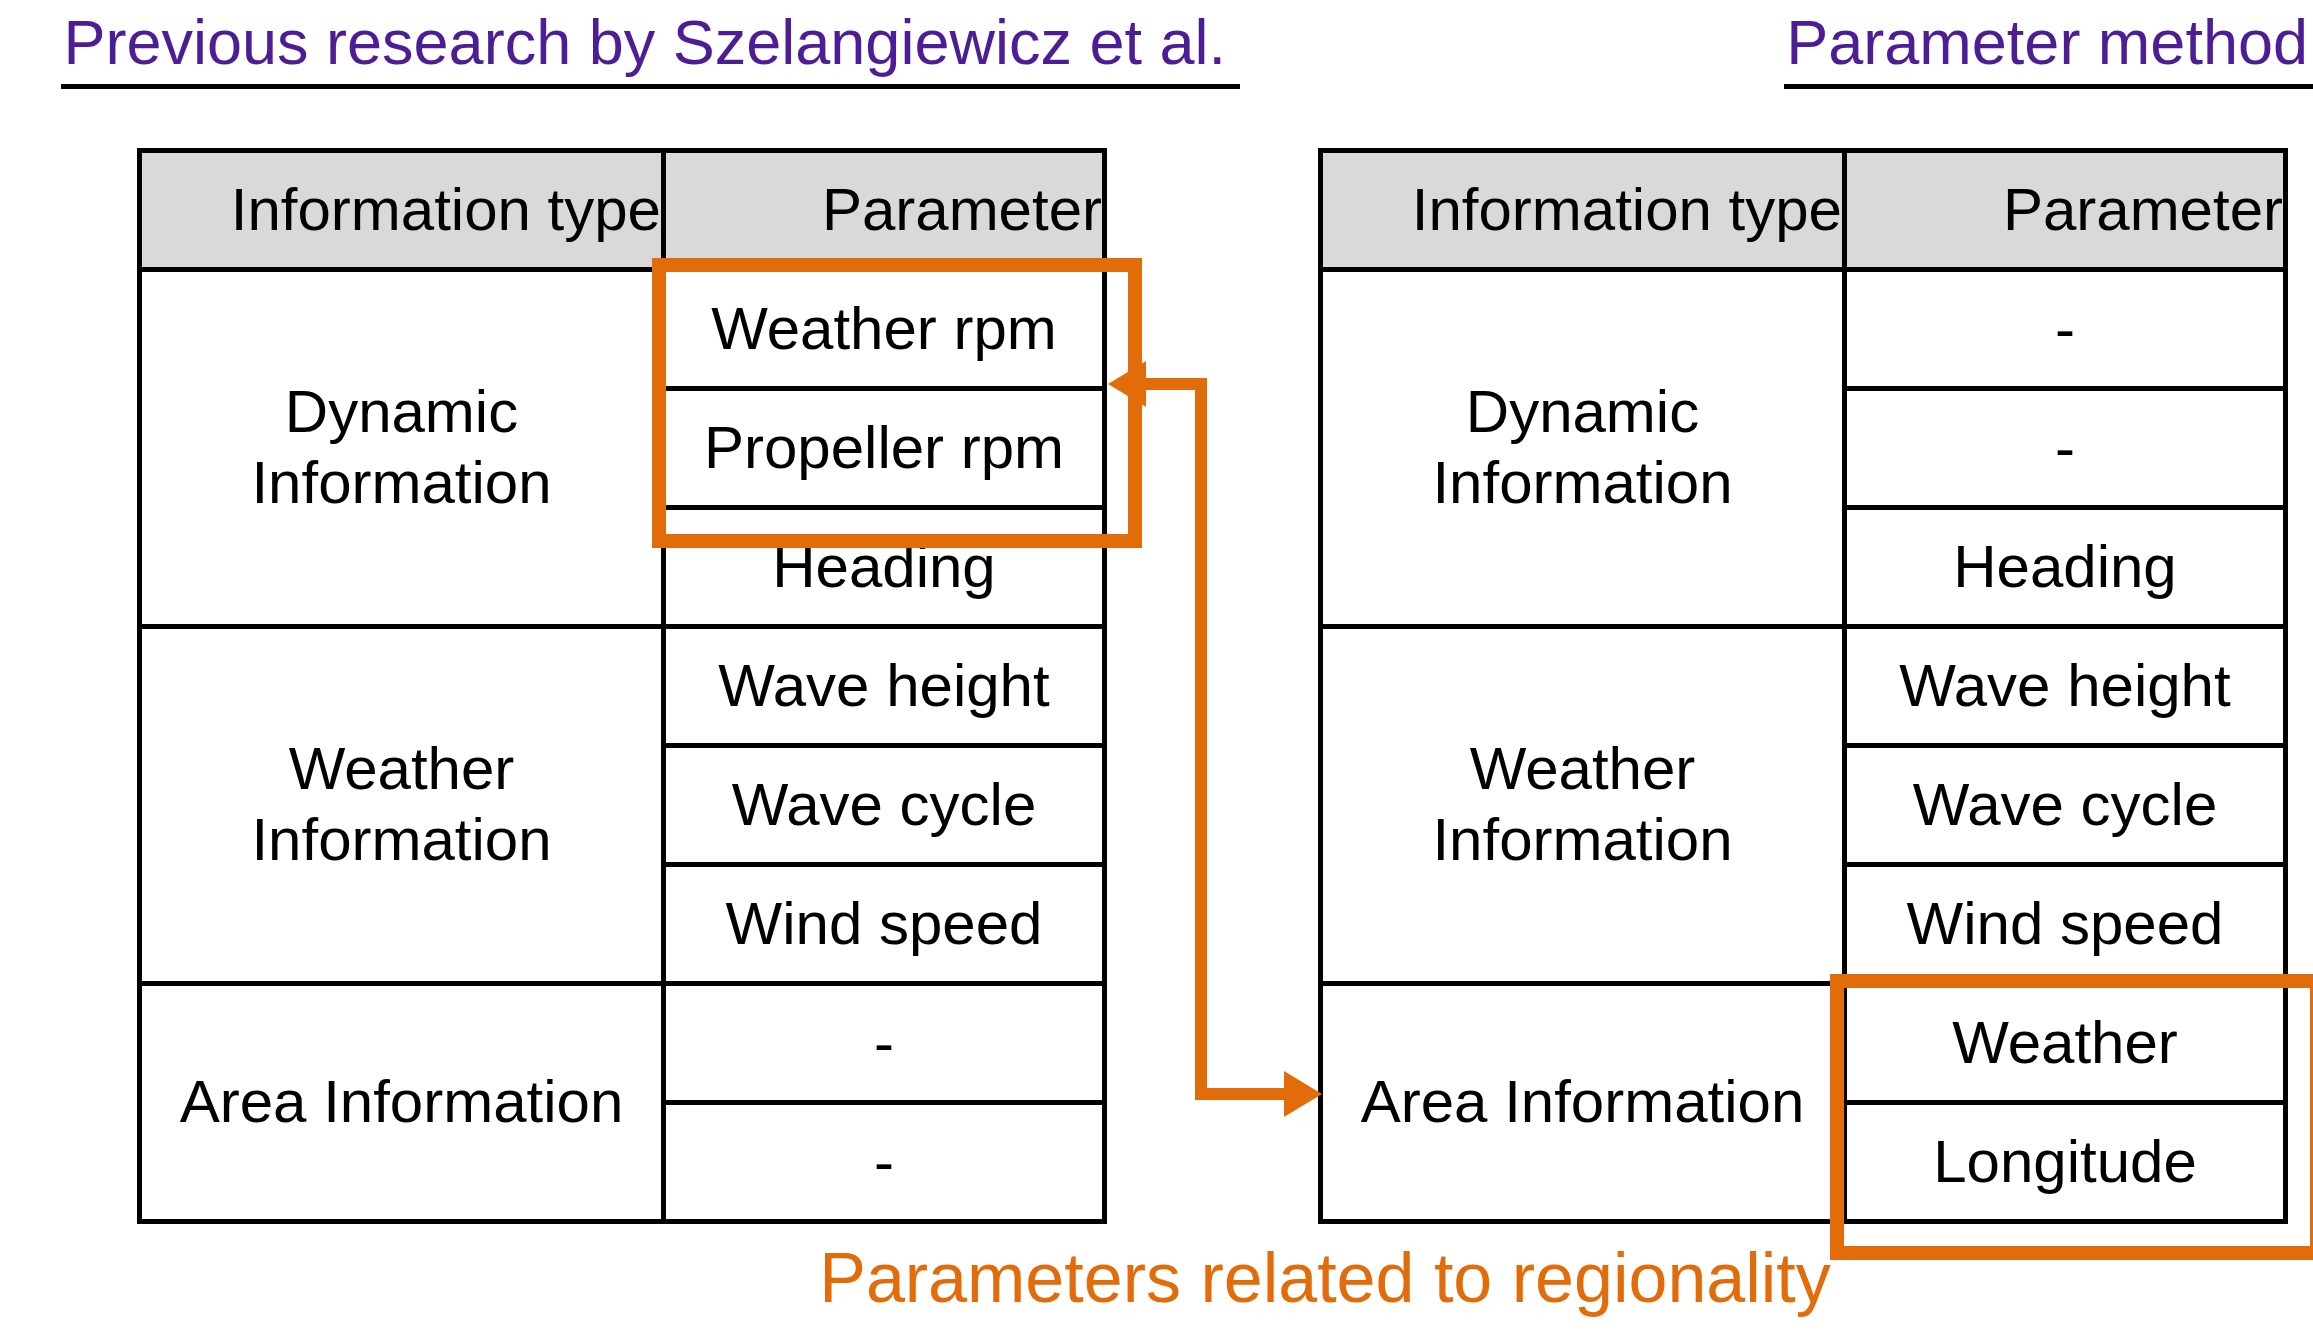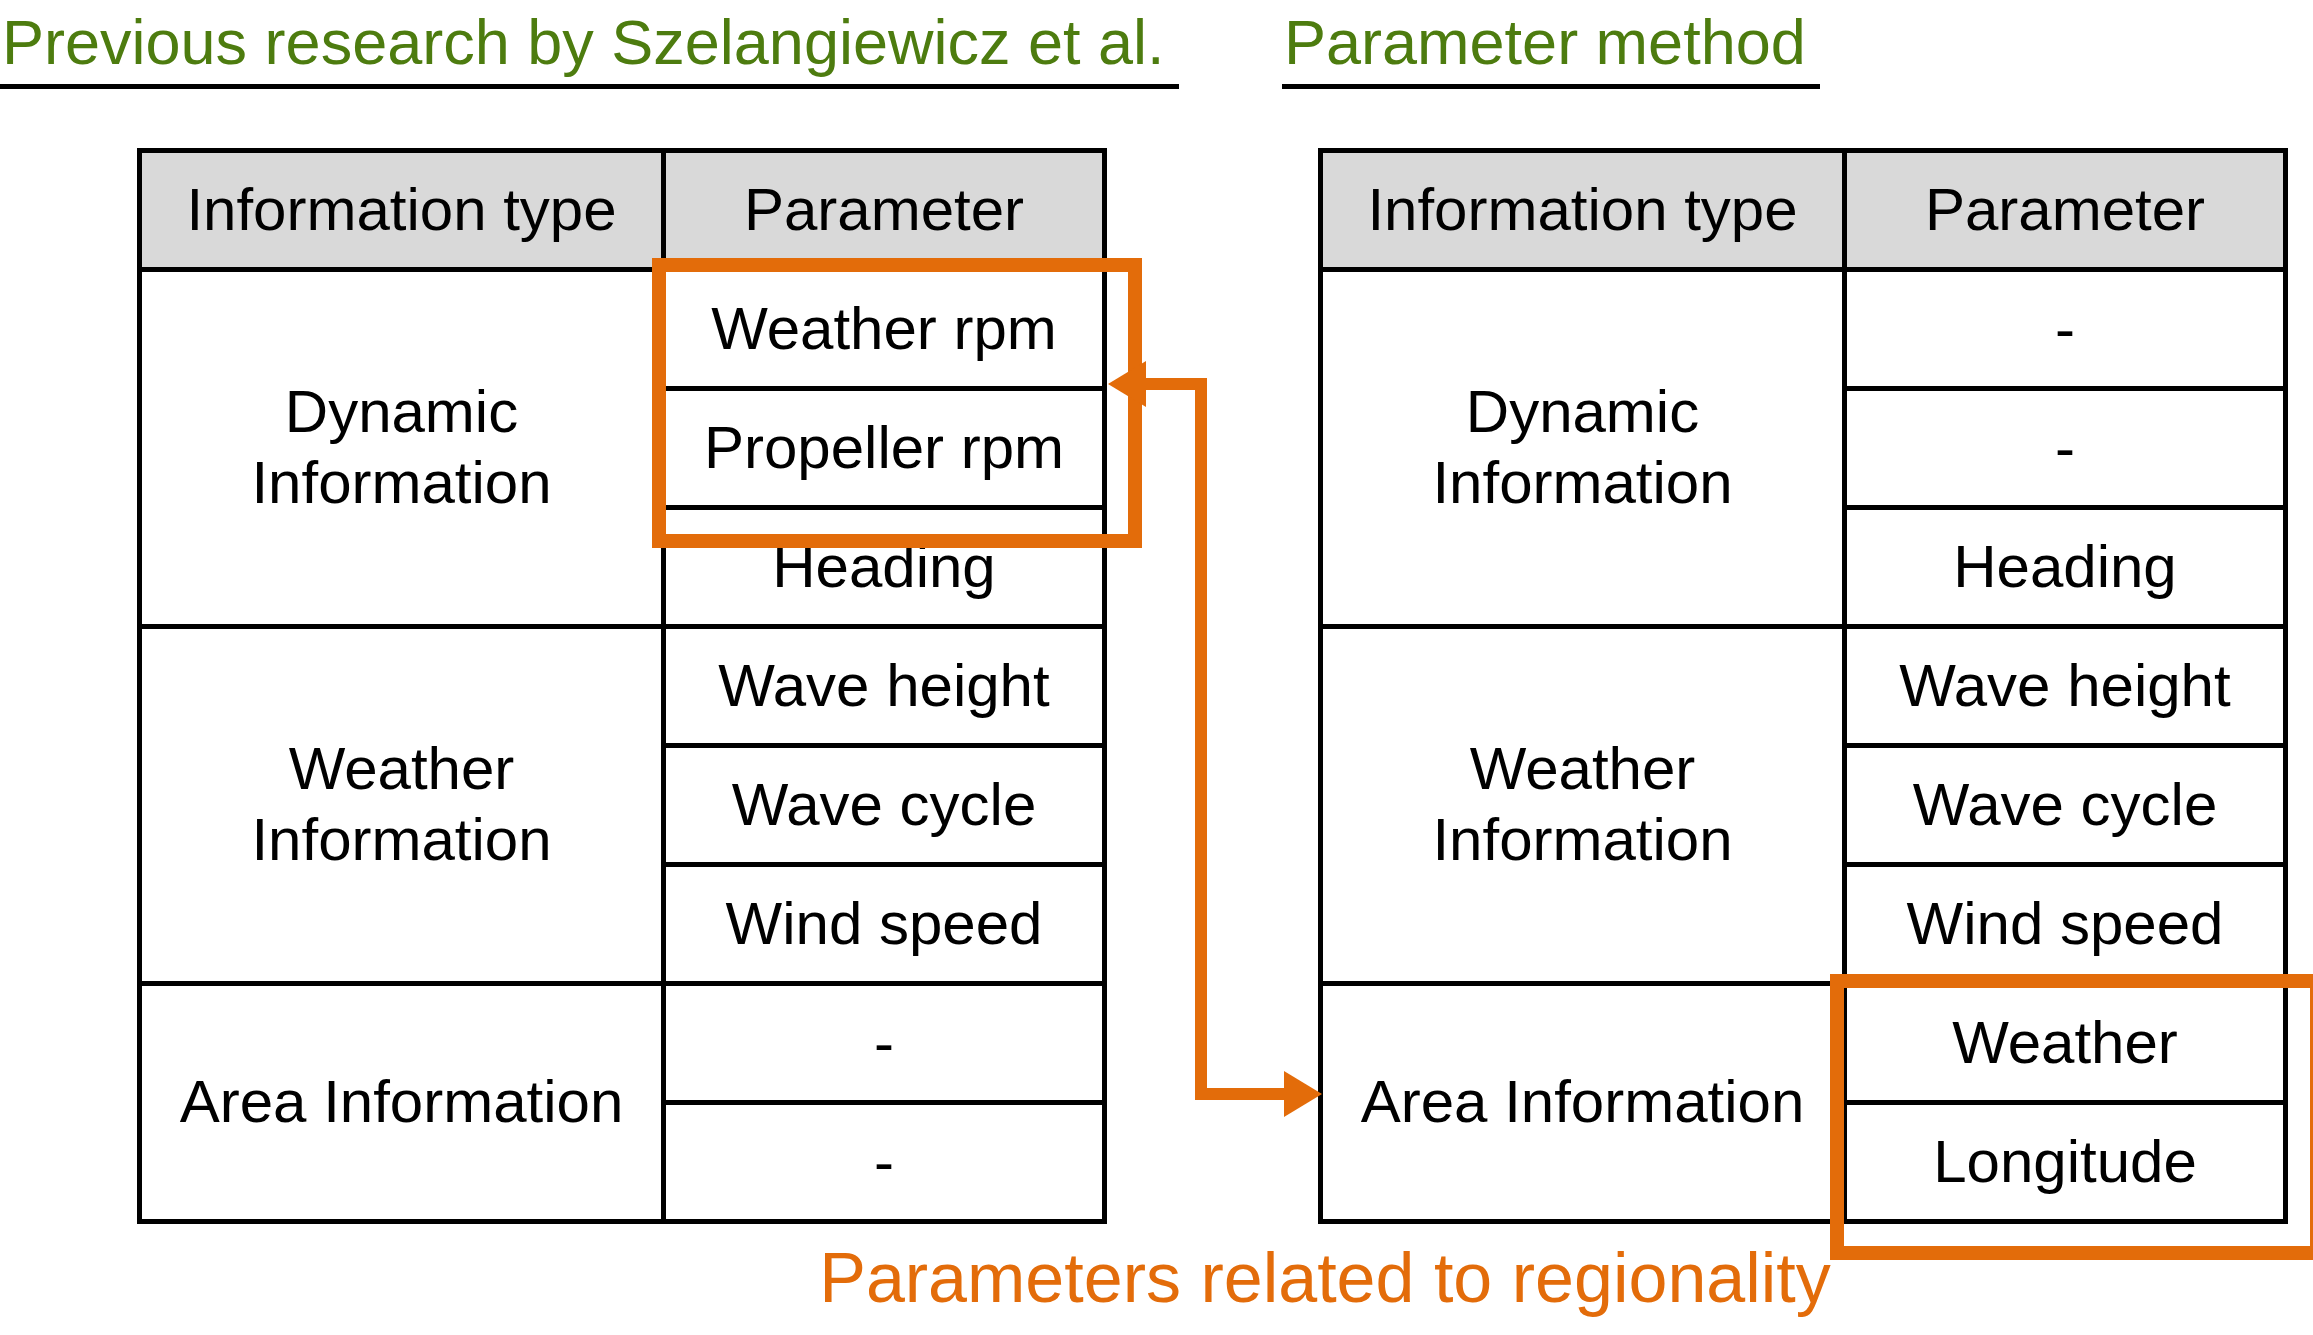--- a/index.html
+++ b/index.html
@@ -15,23 +15,23 @@
     background: #ffffff;
     font-family: "Liberation Sans", sans-serif;
     color: #000;
     overflow: hidden;
   }
   .title {
     position: absolute;
     top: 6px;
     font-size: 63px;
     line-height: 1.15;
-    text-align: left;
+    text-align: right;
     white-space: nowrap;
-    color: #4d7c0f;
+    color: #4c1d95;
   }
   .title-left  { left: 0px;    width: 1240px; }
   .title-right { left: 1282px; width: 1040px; }
   .underlined {
     display: inline-block;
     border-bottom: 5px solid var(--line-black);
     padding: 0 14px 6px 2px;
   }
   table.cmp {
     position: absolute;
@@ -48,21 +48,21 @@
     border: 5px solid var(--line-black);
     text-align: center;
     vertical-align: middle;
     font-size: 60px;
     font-weight: normal;
     line-height: 1.18;
     padding: 0;
     color: #000;
     overflow: hidden;
   }
-  table.cmp th { background: var(--header-gray); }
+  table.cmp th { background: var(--header-gray); text-align: right; }
   .hl {
     position: absolute;
     border: 14px solid var(--accent);
     pointer-events: none;
     background: transparent;
   }
   .hl-left  { left: 652px;  top: 258px; width: 462px; height: 262px; }
   .hl-right { left: 1830px; top: 974px; width: 466px; height: 258px; }
   svg.arrow-overlay {
     position: absolute;

